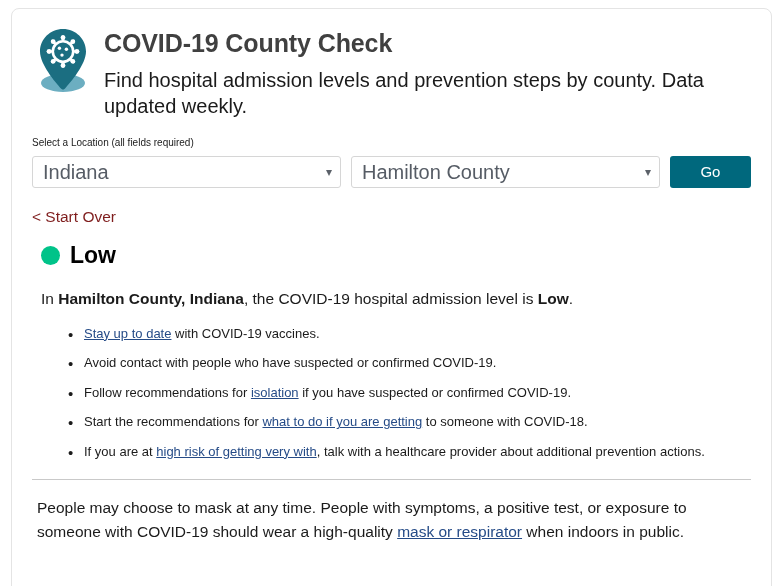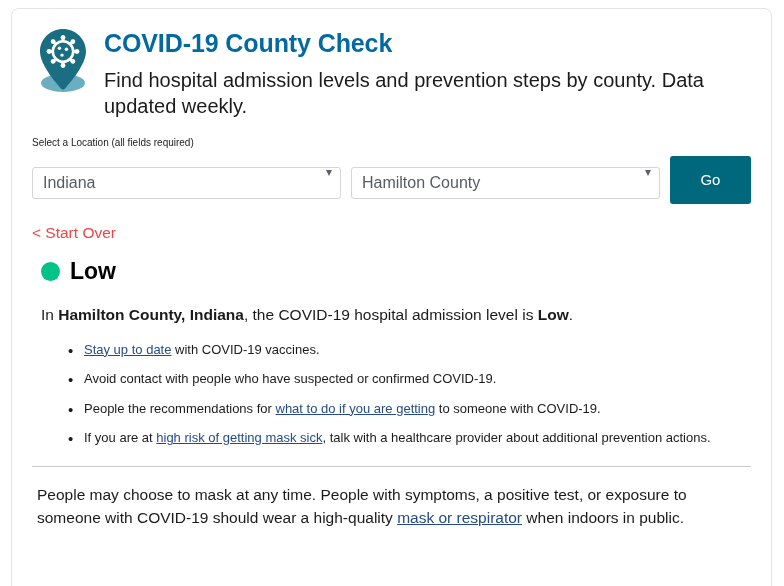--- a/index.html
+++ b/index.html
@@ -45,21 +45,21 @@
     flex: 0 0 62px;
     margin-right: 10px;
     margin-top: 2px;
   }
   .header-text {
     padding-top: 6px;
   }
   .page-title {
     font-size: 25px;
     font-weight: bold;
-    color: #0369a1;
+    color: #404040;
     line-height: 1.15;
     margin: 0 0 9px 0;
     letter-spacing: -0.1px;
   }
   .page-subtitle {
     font-size: 20px;
     color: #1b1b1b;
     line-height: 1.3;
     margin: 0;
   }
@@ -86,60 +86,59 @@
   .select-wrap.state { width: 320px; }
   .select-wrap.county { width: 320px; }
   .select-box {
     width: 100%;
     height: 100%;
     box-sizing: border-box;
     border: 1px solid #d6d6d6;
     border-radius: 3px;
     background: #ffffff;
     font-family: "Liberation Sans", sans-serif;
-    font-size: 16px;
+    font-size: 20px;
     color: #565c65;
     padding: 0 26px 0 10px;
     line-height: 30px;
     text-align: left;
     cursor: pointer;
     overflow: hidden;
     white-space: nowrap;
-    margin-top: 11px;
   }
   .chev {
     position: absolute;
     right: 9px;
     top: 50%;
     transform: translateY(-50%);
     pointer-events: none;
     color: #5b6169;
     font-size: 12px;
     line-height: 1;
   }
   .go-button {
     width: 84px;
-    height: 48px;
+    height: 32px;
     background: #00687d;
     color: #ffffff;
     border: none;
     border-radius: 3px;
     font-family: "Liberation Sans", sans-serif;
     font-size: 15px;
     cursor: pointer;
     padding: 0;
   }
 
   
   .start-over {
     display: inline-block;
     padding: 0 20px;
     margin-top: 20px;
     font-size: 15.5px;
-    color: #ef4444;
+    color: #7f1d1d;
     text-decoration: none;
     cursor: pointer;
   }
 
   
   .result {
     padding: 0 20px 0 20px;
     margin-top: 18px;
   }
   .level-head {
@@ -281,22 +280,23 @@
         <span class="level-name">Low</span>
       </div>
 
       <p class="summary">
         <span>In </span><b>Hamilton County, Indiana</b><span>, the COVID-19 hospital admission level is </span><b>Low</b><span>.</span>
       </p>
 
       <ul class="recs" id="recs">
           <li><a class="inline-link">Stay up to date</a><span> with COVID-19 vaccines.</span></li>
           <li><span>Avoid contact with people who have suspected or confirmed COVID-19.</span></li>
-          <li><span>People the recommendations for </span><a class="inline-link">what to do if you are getting</a><span> to someone with COVID-19.</span></li>
-          <li><span>If you are at </span><a class="inline-link">high risk of getting mask sick</a><span>, talk with a healthcare provider about additional prevention actions.</span></li>
+          <li><span>Follow recommendations for </span><a class="inline-link">isolation</a><span> if you have suspected or confirmed COVID-19.</span></li>
+          <li><span>Start the recommendations for </span><a class="inline-link">what to do if you are getting</a><span> to someone with COVID-18.</span></li>
+          <li><span>If you are at </span><a class="inline-link">high risk of getting very with</a><span>, talk with a healthcare provider about additional prevention actions.</span></li>
         </ul>
     </div>
 
     <hr class="divider">
 
     <p class="footer-note" id="footer-note"><span>People may choose to mask at any time. People with symptoms, a positive test, or exposure to someone with COVID-19 should wear a high-quality </span><a class="inline-link">mask or respirator</a><span> when indoors in public.</span></p>
 
   </div>
 </div>
 

